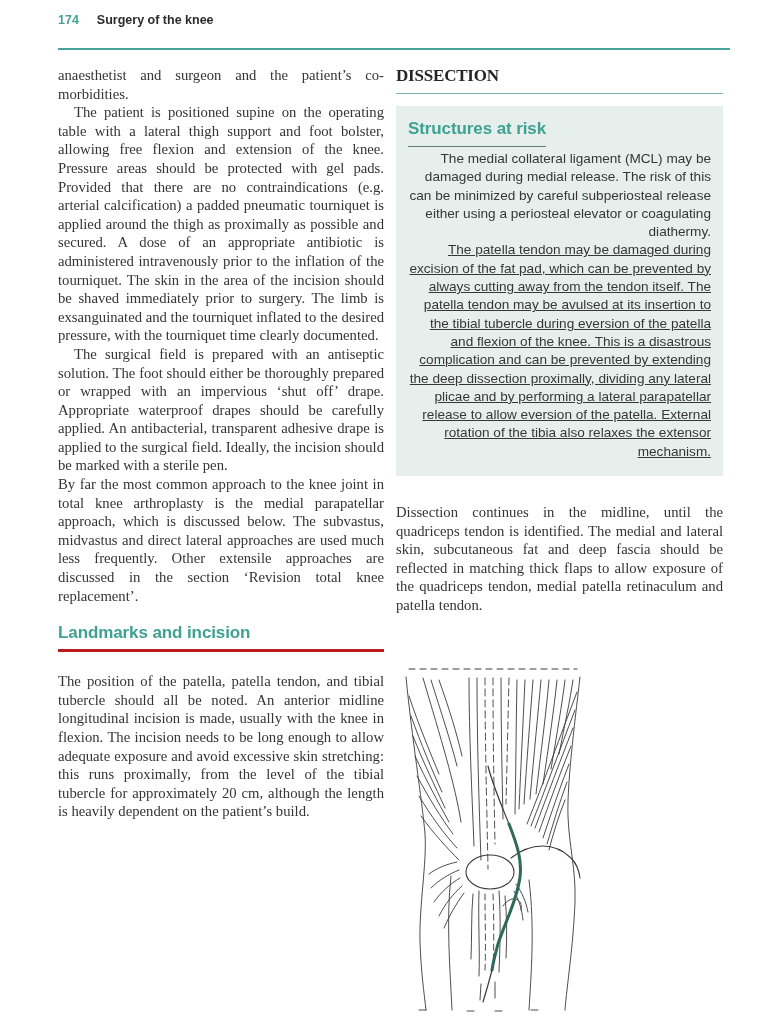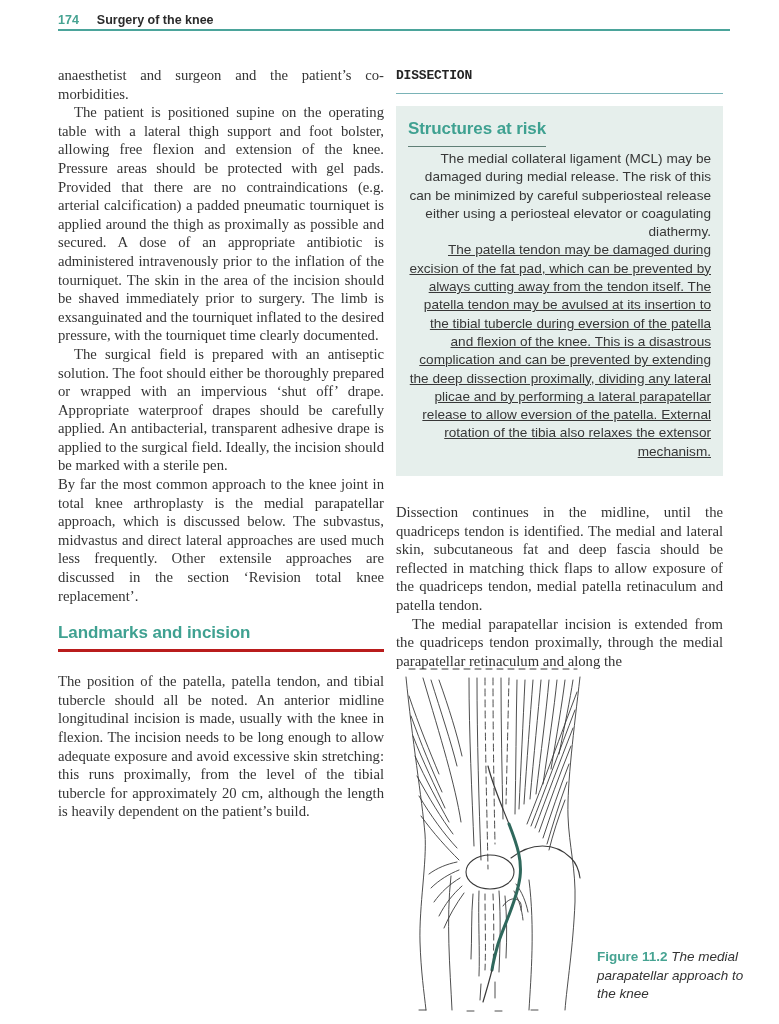--- a/index.html
+++ b/index.html
@@ -5,35 +5,35 @@
   html,body{margin:0;padding:0;background:#ffffff;}
   .page{
     position:relative;width:779px;height:1024px;background:#ffffff;overflow:hidden;
     font-family:"Liberation Serif", serif;
   }
   
   .pagehead{
     position:absolute;left:58px;top:13px;width:672px;
     display:flex;align-items:flex-start;gap:18px;
     font-family:"Liberation Sans", sans-serif;font-size:12.5px;font-weight:bold;
-    color:#2b2b2b;padding-bottom:2px;border-bottom:2px solid #4ba49b;
+    color:#2b2b2b;padding-bottom:21px;border-bottom:2px solid #4ba49b;
   }
   .pagehead .num{color:#46a392;}
   
   .col{position:absolute;top:66px;}
   .col-left{left:58px;width:326px;}
   .col-right{left:396px;width:327px;}
   p.body{
     margin:0;font-size:14.7px;line-height:18.6px;text-align:justify;
     color:#343434;letter-spacing:0px;
   }
   p.ind{text-indent:16px;font-family:Liberation Serif, serif;}
   
   h2.section{
-    margin:0;font-family:Liberation Mono, monospace;font-size:13px;line-height:20px;
+    margin:0;font-family:Liberation Serif, serif;font-size:17px;line-height:20px;
     font-weight:bold;letter-spacing:-0.2px;color:#242424;
     padding-bottom:7px;border-bottom:1.5px solid #7ab3b7;
   }
   h2.mt{margin-top:64px;margin-bottom:25px;}
   h2.under{margin-bottom:12px;}
   
   h3.teal{
     margin:0;font-family:"Liberation Sans", sans-serif;font-size:17px;line-height:20px;
     font-weight:bold;letter-spacing:-0.1px;color:#3fa191;
   }
@@ -83,21 +83,20 @@
   <div class="col col-right">
     <h2 class="section under">DISSECTION</h2>
 
     <div class="riskbox">
       <h3 class="teal">Structures at risk</h3>
       <p>The medial collateral ligament (MCL) may be damaged during medial release. The risk of this can be minimized by careful subperiosteal release either using a periosteal elevator or coagulating diathermy.</p>
       <p class="ind2">The patella tendon may be damaged during excision of the fat pad, which can be prevented by always cutting away from the tendon itself. The patella tendon may be avulsed at its insertion to the tibial tubercle during eversion of the patella and flexion of the knee. This is a disastrous complication and can be prevented by extending the deep dissection proximally, dividing any lateral plicae and by performing a lateral parapatellar release to allow eversion of the patella. External rotation of the tibia also relaxes the extensor mechanism.</p>
     </div>
 
     <p class="body">Dissection continues in the midline, until the quadriceps tendon is identified. The medial and lateral skin, subcutaneous fat and deep fascia should be reflected in matching thick flaps to allow exposure of the quadriceps tendon, medial patella retinaculum and patella tendon.</p>
-    <p class="body ind">The medial parapatellar incision is extended from the quadriceps tendon proximally, through the medial parapatellar retinaculum and along the</p>
   </div>
 
   <div class="figure-wrap">
     <svg viewBox="0 0 188 352" width="188" height="352" xmlns="http://www.w3.org/2000/svg" fill="none" stroke="#3a3a3a" stroke-width="0.9" stroke-linecap="round">
 
       <path d="M10 5 H178" stroke-dasharray="6 5" stroke-width="1"></path>
       <path d="M20 346 h7 M68 347 h7 M96 347 h7 M132 346 h7"></path>
 
       <path d="M7 13 C13 75 23 135 26 170 C28 198 20 242 21 278 C22 308 25 328 27 346"></path>
       <path d="M181 13 C175 65 168 120 169 152 C170 182 177 205 176 238 C174 285 168 320 166 346"></path>
@@ -160,18 +159,14 @@
       <path d="M52 212 C47 256 51 304 53 346"></path>
       <path d="M130 216 C136 264 132 312 130 346"></path>
       <path d="M82 320 l-1 16 M96 318 l0 16"></path>
 
       <path d="M89 102 C94 122 102 140 110 160" stroke-width="1.2"></path>
       <path d="M110 160 C119 183 123 197 121 213 C118 237 106 258 99 280 C96 291 94 299 93 306" stroke="#2f685c" stroke-width="3"></path>
       <path d="M93 306 C90 318 87 328 84 338" stroke-width="1.2"></path>
     </svg>
   </div>
 
-  <div class="fig-caption">
-    <span class="lbl">Figure 11.2</span>
-    <span class="cap">The medial parapatellar approach to the knee</span>
-  </div>
 
 </div>
 
 </body></html>

